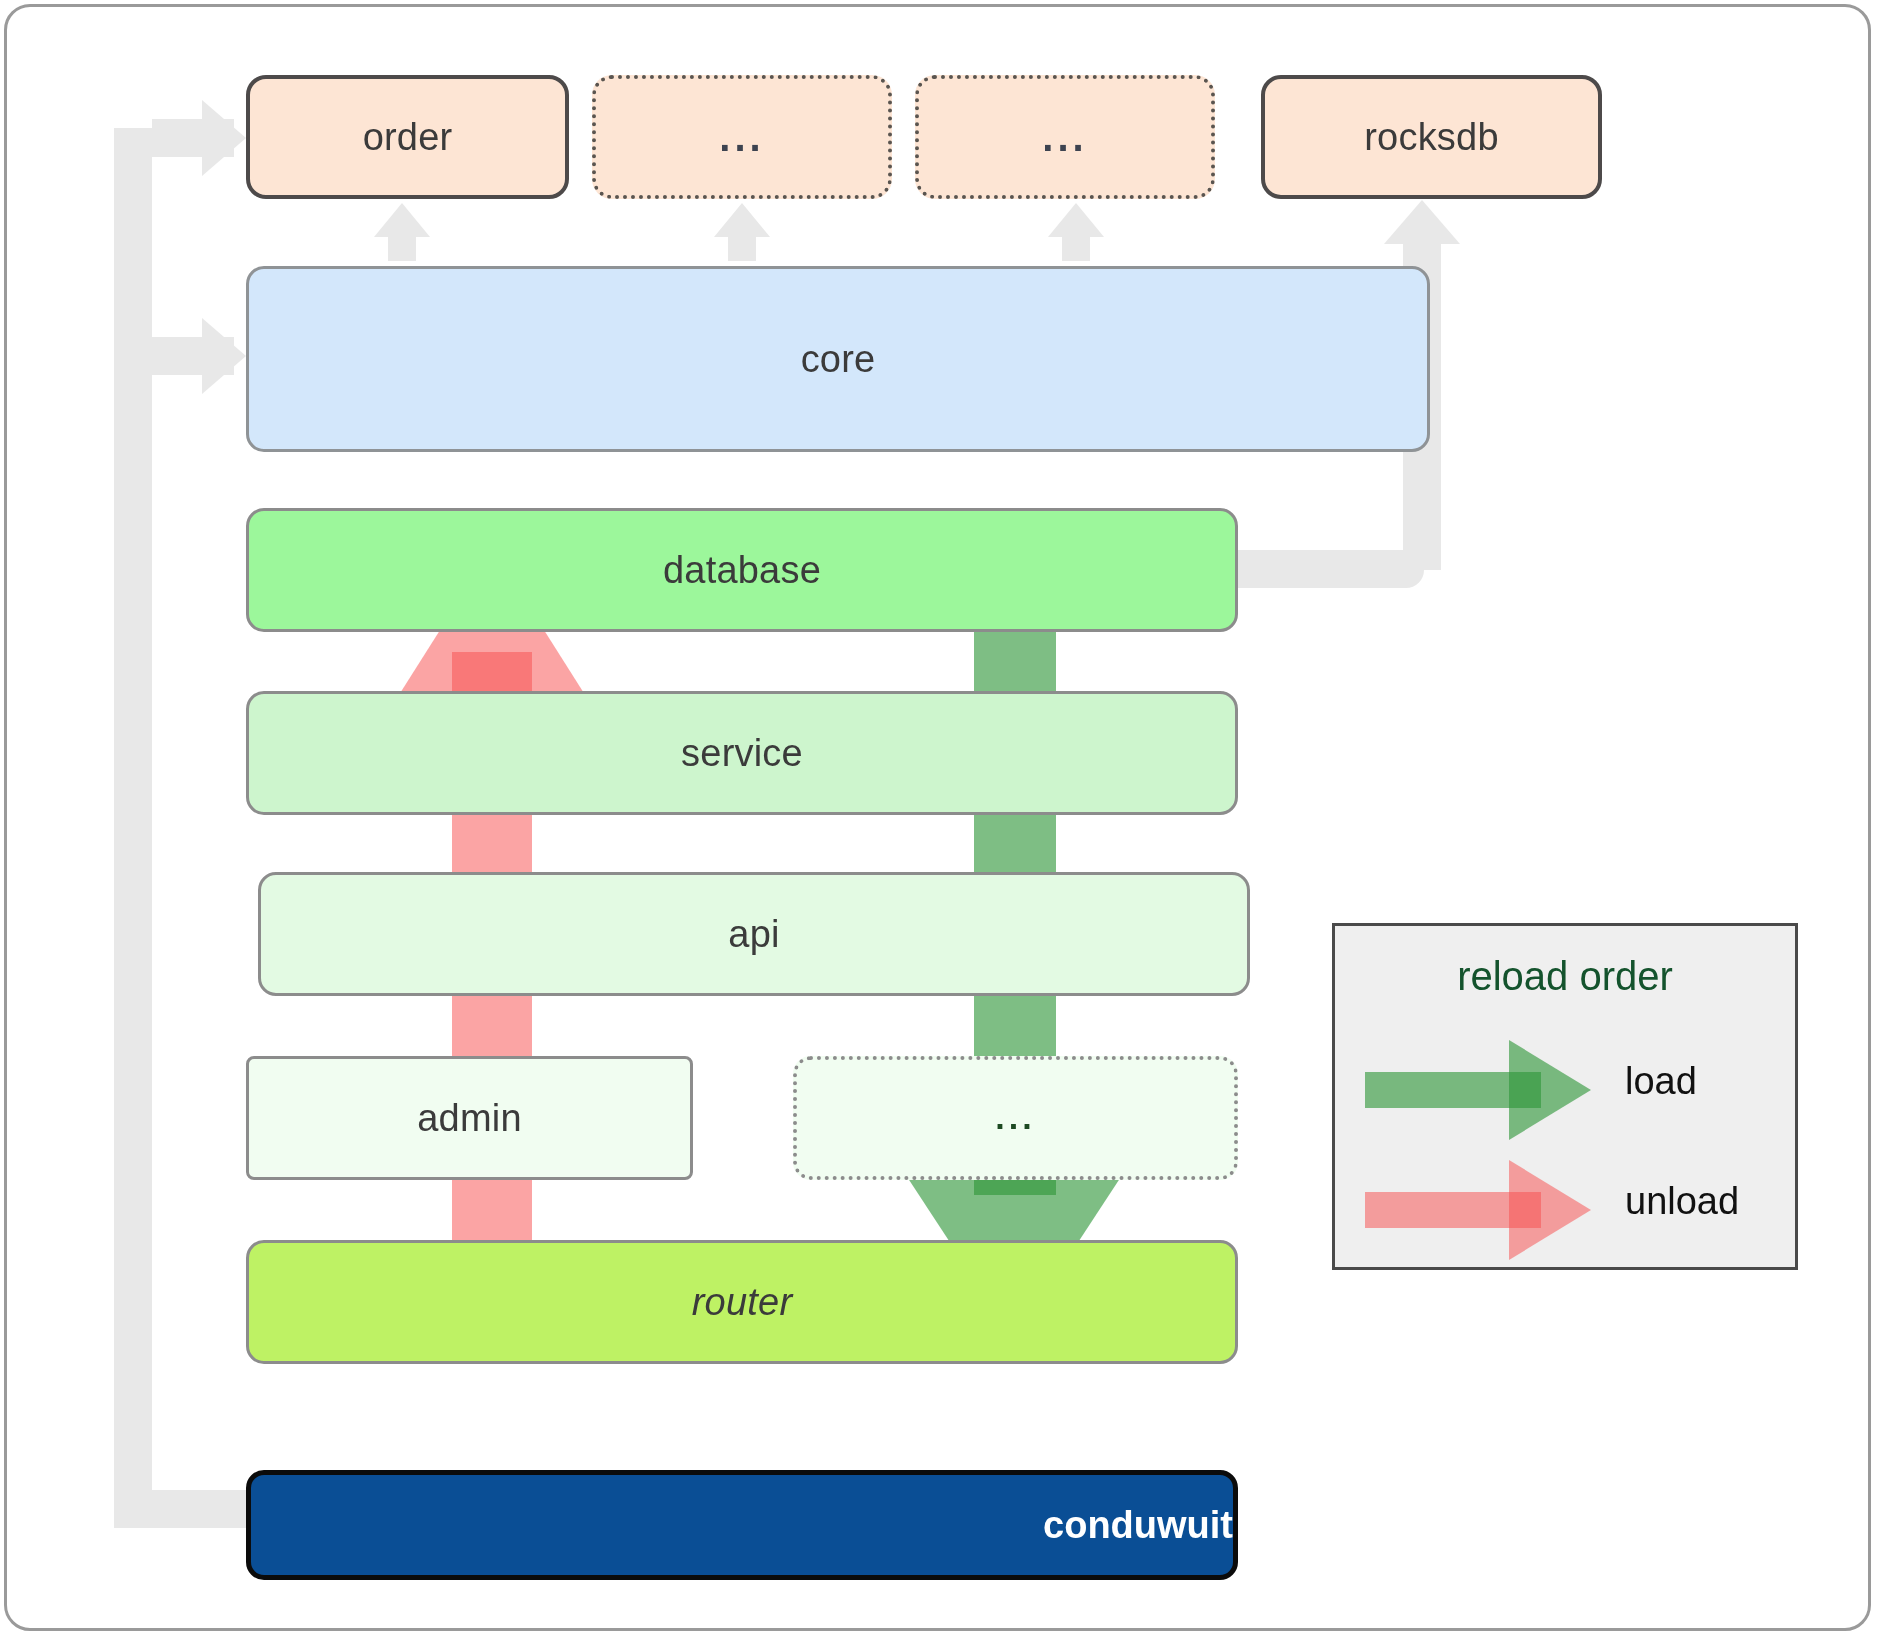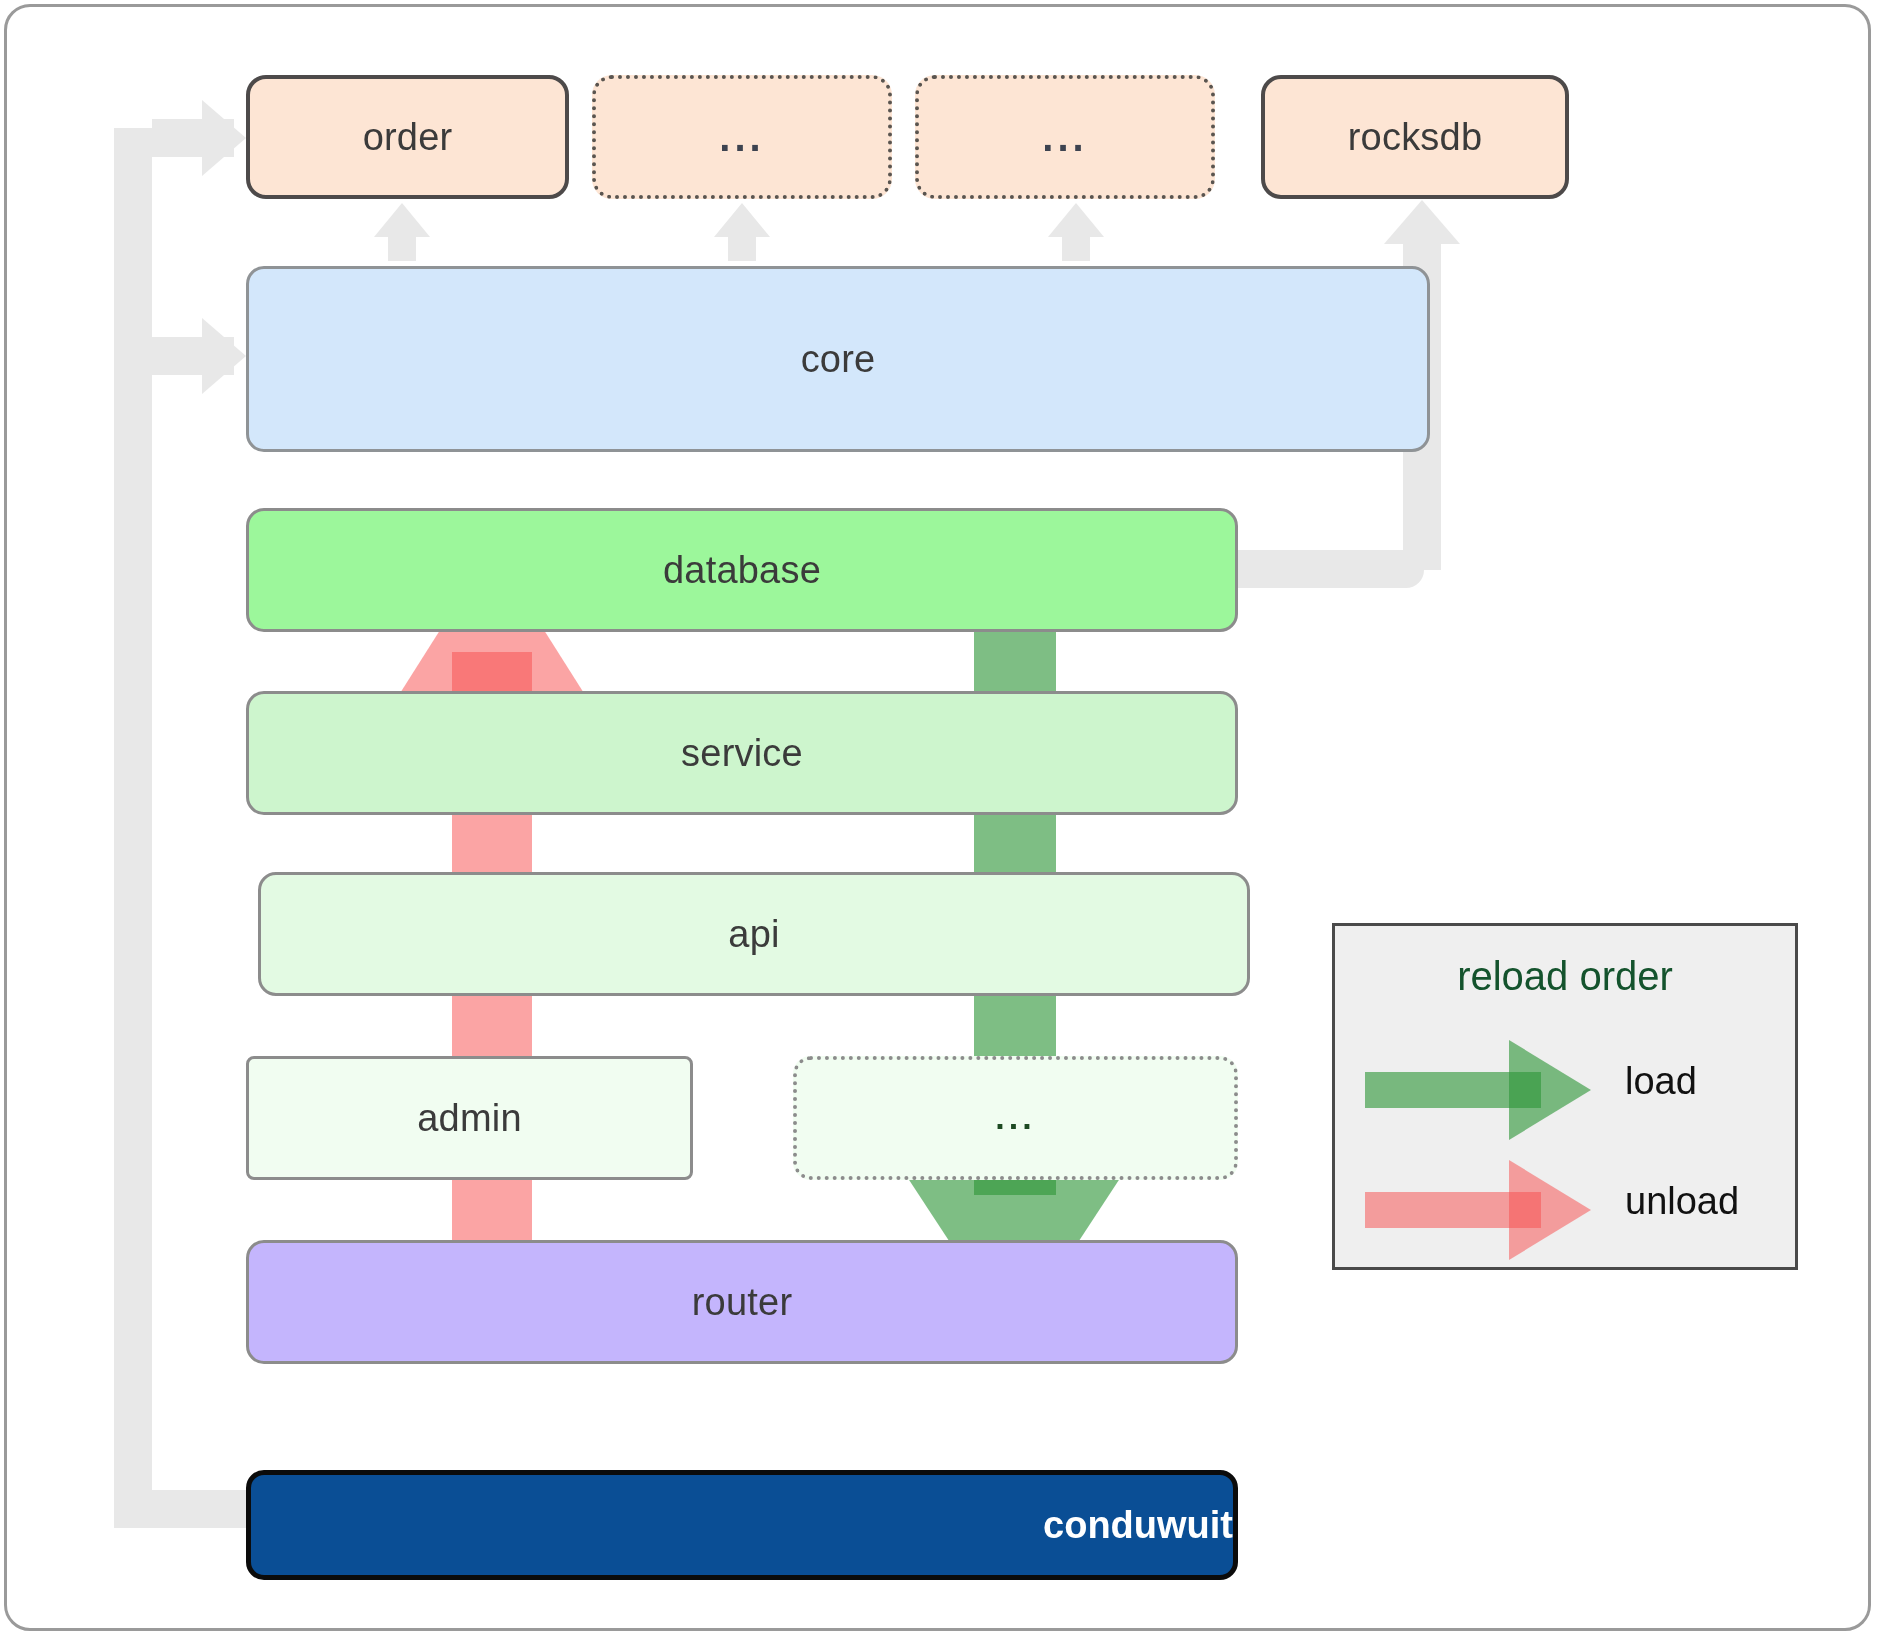--- a/index.html
+++ b/index.html
@@ -83,21 +83,21 @@
     border-radius: 18px;
     left: 246px;
     width: 992px;
   }
   .layer.l-database { background: #9cf79b; top: 508px; height: 124px; }
   .layer.l-service  { background: #cdf5cd; top: 691px; height: 124px; }
   .layer.l-api      { background: #e3fae3; top: 872px; height: 124px; margin-left: 12px; }
   .layer.l-admin    { background: #f1fdf1; top: 1056px; height: 124px; width: 447px; border-radius: 8px; }
   .layer.l-dots     { background: #f1fdf1; top: 1056px; height: 124px; left: 793px; width: 445px;
                       border-style: dotted; border-width: 4px; border-color: #8c8c8c; }
-  .layer.l-router   { background: #c4b5fd; top: 1240px; height: 124px; }
+  .layer.l-router   { background: #bef264; top: 1240px; height: 124px; font-style: italic; }
 
   .layer .dots3 {
     font-size: 34px;
     letter-spacing: 4px;
     line-height: .4;
     color: #1d4a22;
     font-weight: bold;
   }
 
   
@@ -273,21 +273,21 @@
   </div>
 
   <div class="node dep dotted" style="left:592px; width:300px;">
     <span class="lbl dep-dots">...</span>
   </div>
 
   <div class="node dep dotted" style="left:915px; width:300px;">
     <span class="lbl dep-dots">...</span>
   </div>
 
-  <div class="node dep" style="left:1261px; width:308px;">
+  <div class="node dep" style="left:1261px; width:341px;">
     <span class="lbl">rocksdb</span>
   </div>
 
   <div class="node core-box">
     <span class="lbl">core</span>
   </div>
 
   <div class="node layer l-database">
     <span class="lbl">database</span>
   </div>

